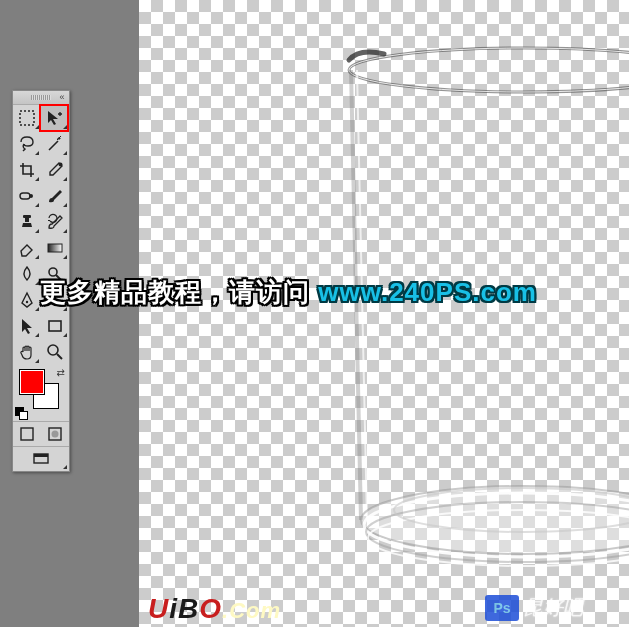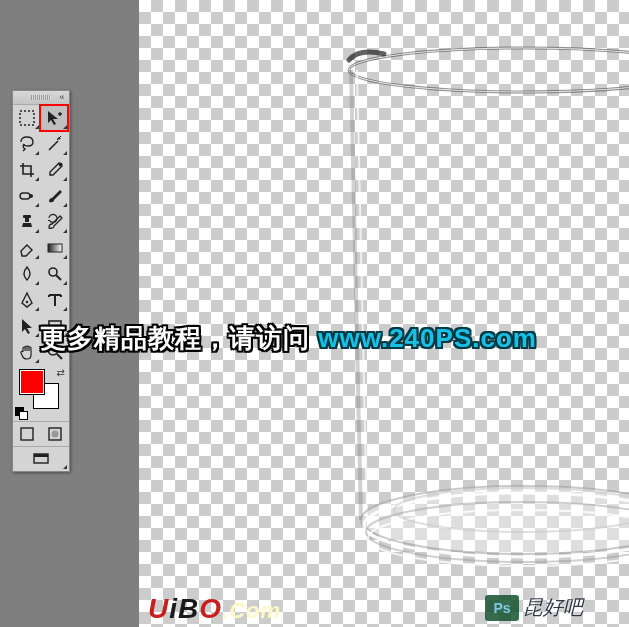--- a/index.html
+++ b/index.html
@@ -125,52 +125,51 @@
   .mode-row .tool { flex:1; height:24px; }
 
   
   .overlay-text {
     position:absolute;
     left:40px; top:275px;
     font-size:26px;
     font-weight:900;
     letter-spacing:1px;
     white-space:nowrap;
-    margin-top:46px;
   }
   .overlay-text .cn {
     color:#fff;
     text-shadow:
       -2px -2px 0 #000, 2px -2px 0 #000, -2px 2px 0 #000, 2px 2px 0 #000,
       0 -2px 0 #000, 0 2px 0 #000, -2px 0 0 #000, 2px 0 0 #000;
   }
   .overlay-text .url {
     color:#18c0e6;
     text-shadow:
       -2px -2px 0 #003a44, 2px -2px 0 #003a44, -2px 2px 0 #003a44, 2px 2px 0 #003a44,
       0 -2px 0 #003a44, 0 2px 0 #003a44, -2px 0 0 #003a44, 2px 0 0 #003a44;
   }
 
   
   .wm-ps {
     position:absolute;
     right:110px; bottom:6px;
     width:34px;height:26px;
-    background:#14532d;
+    background:#1d4ed8;
     border-radius:3px;
     color:#6cc0e8;
     font-size:14px;
     font-weight:bold;
     display:flex;align-items:center;justify-content:center;
     opacity:.85;
   }
   .wm-cn {
     position:absolute;
     right:46px; bottom:6px;
-    color:#0f172a;
+    color:#ffffff;
     font-size:20px;
     font-style:italic;
     font-family:"KaiTi","STKaiti",serif;
     text-shadow:0 0 2px #fff;
     opacity:.85;
   }
   .wm-uibo {
     position:absolute;
     left:148px; bottom:2px;
     font-size:28px;

